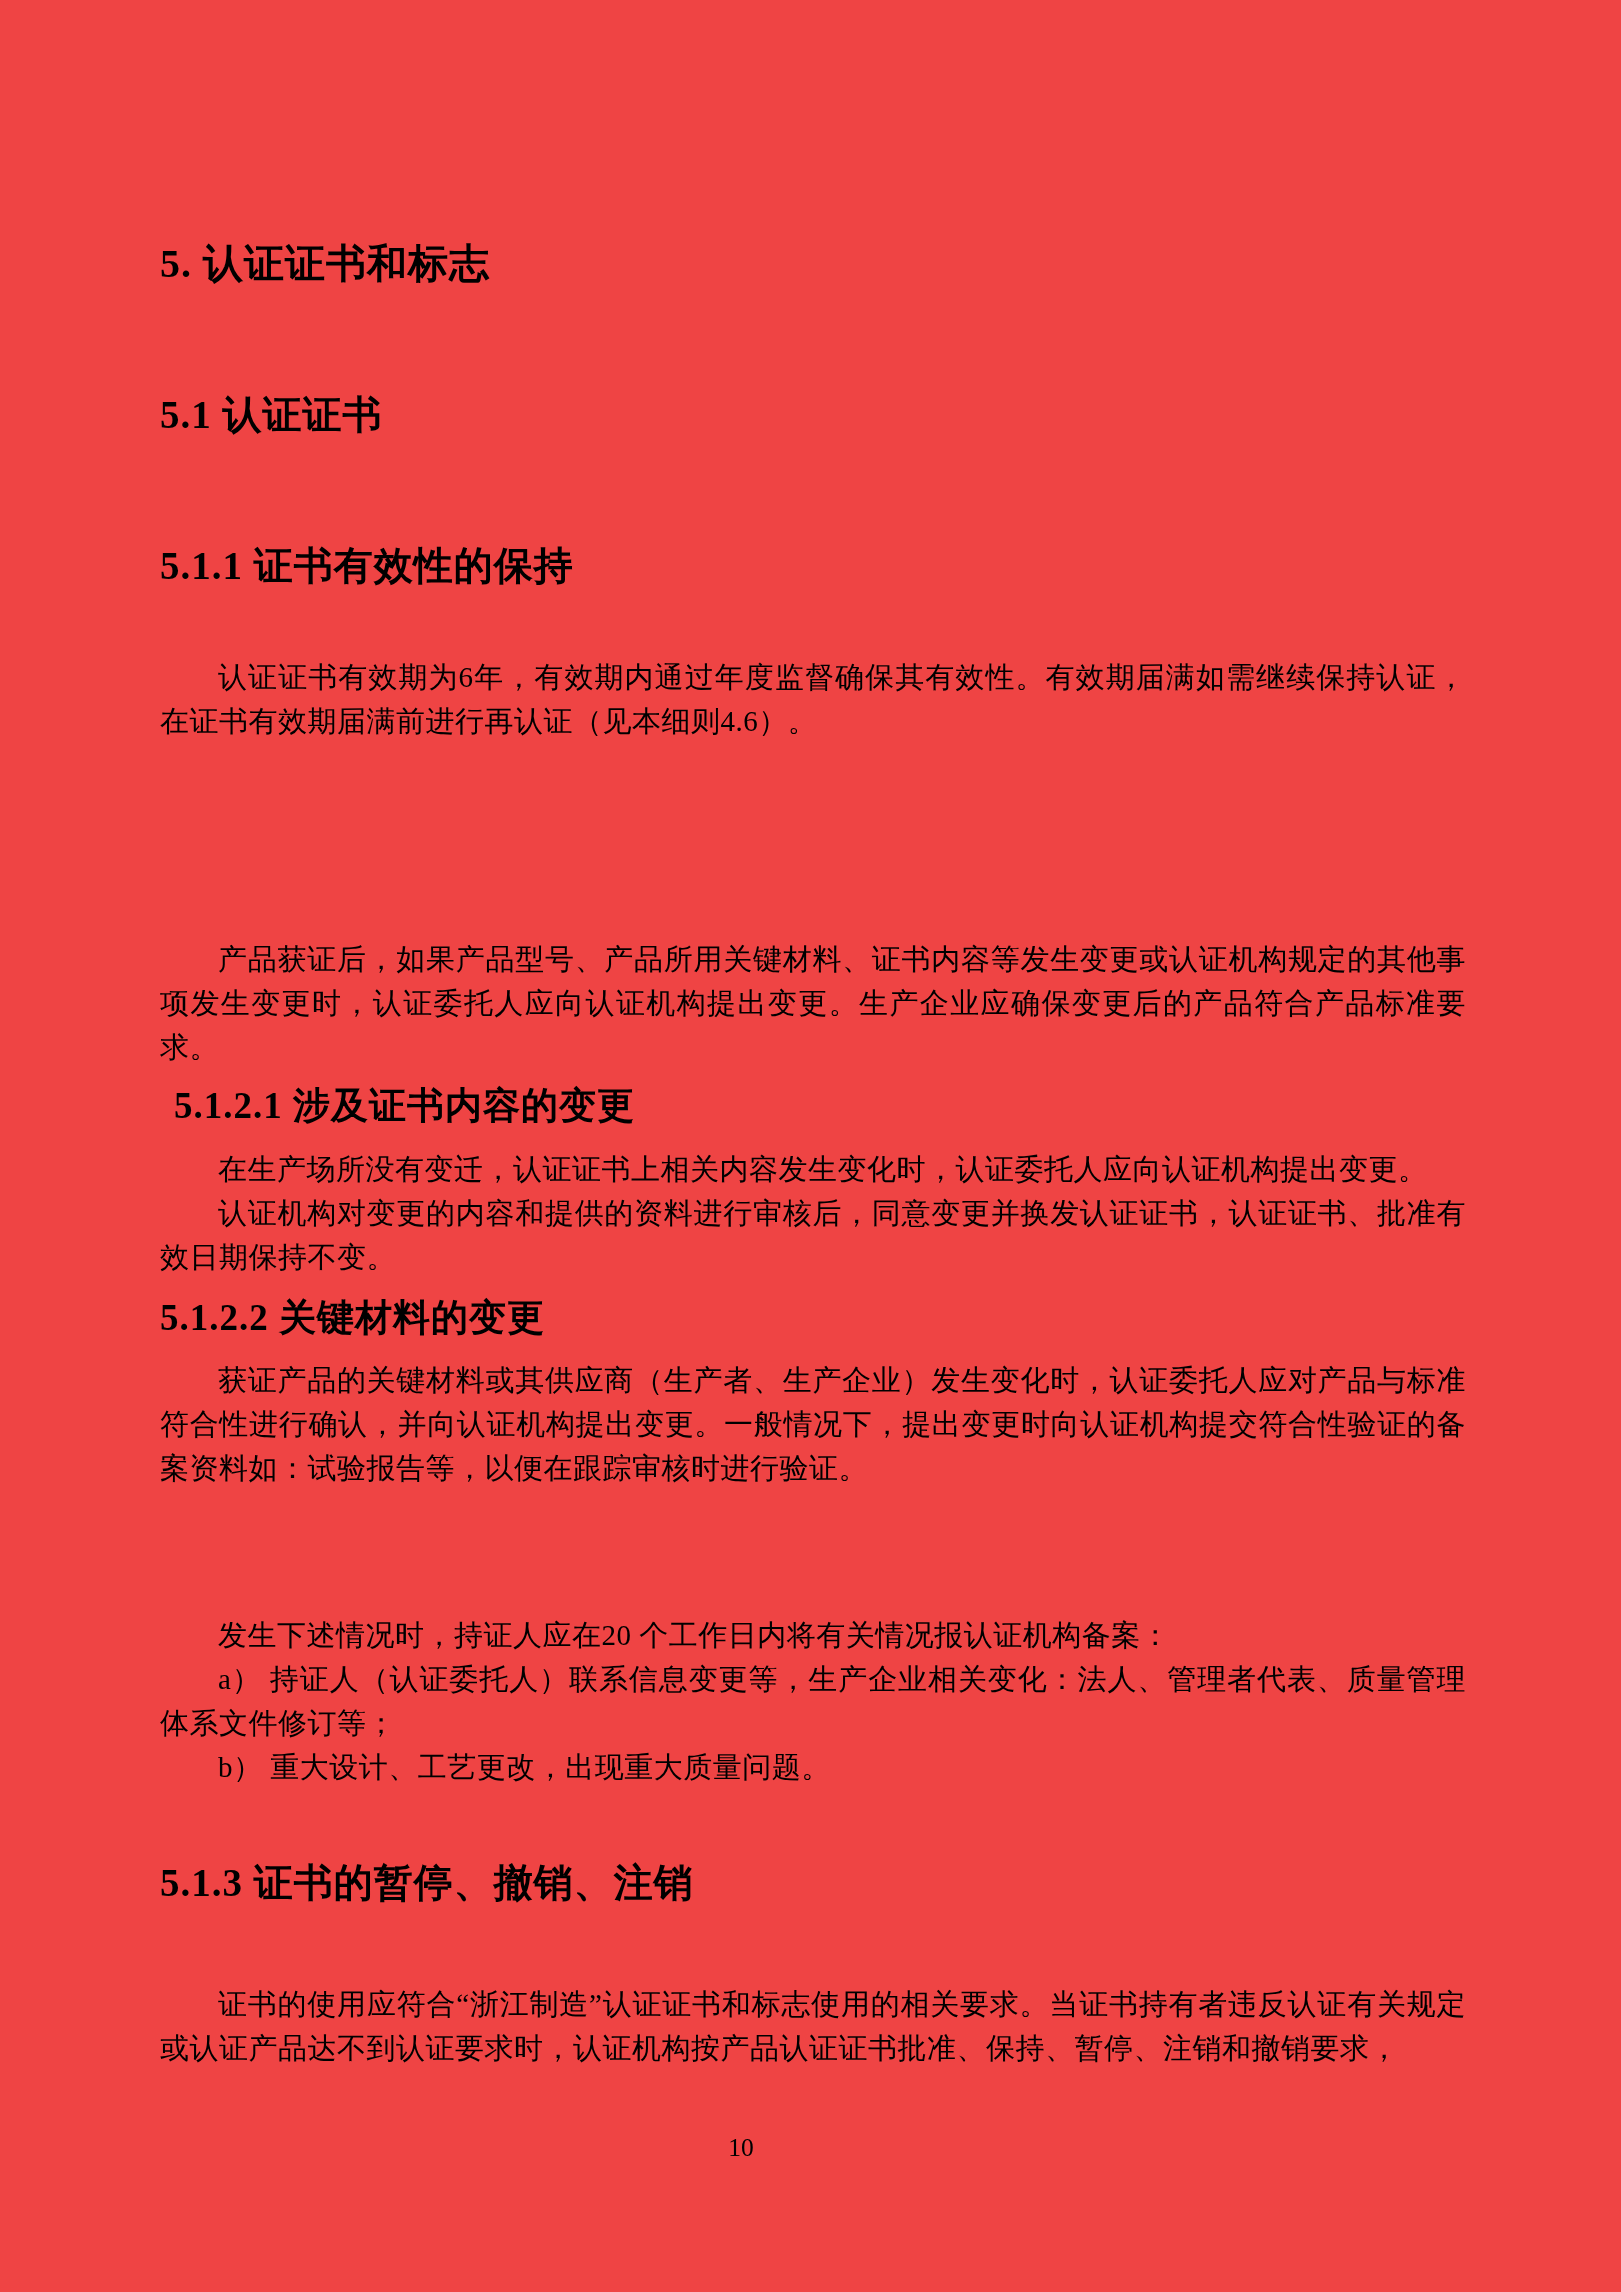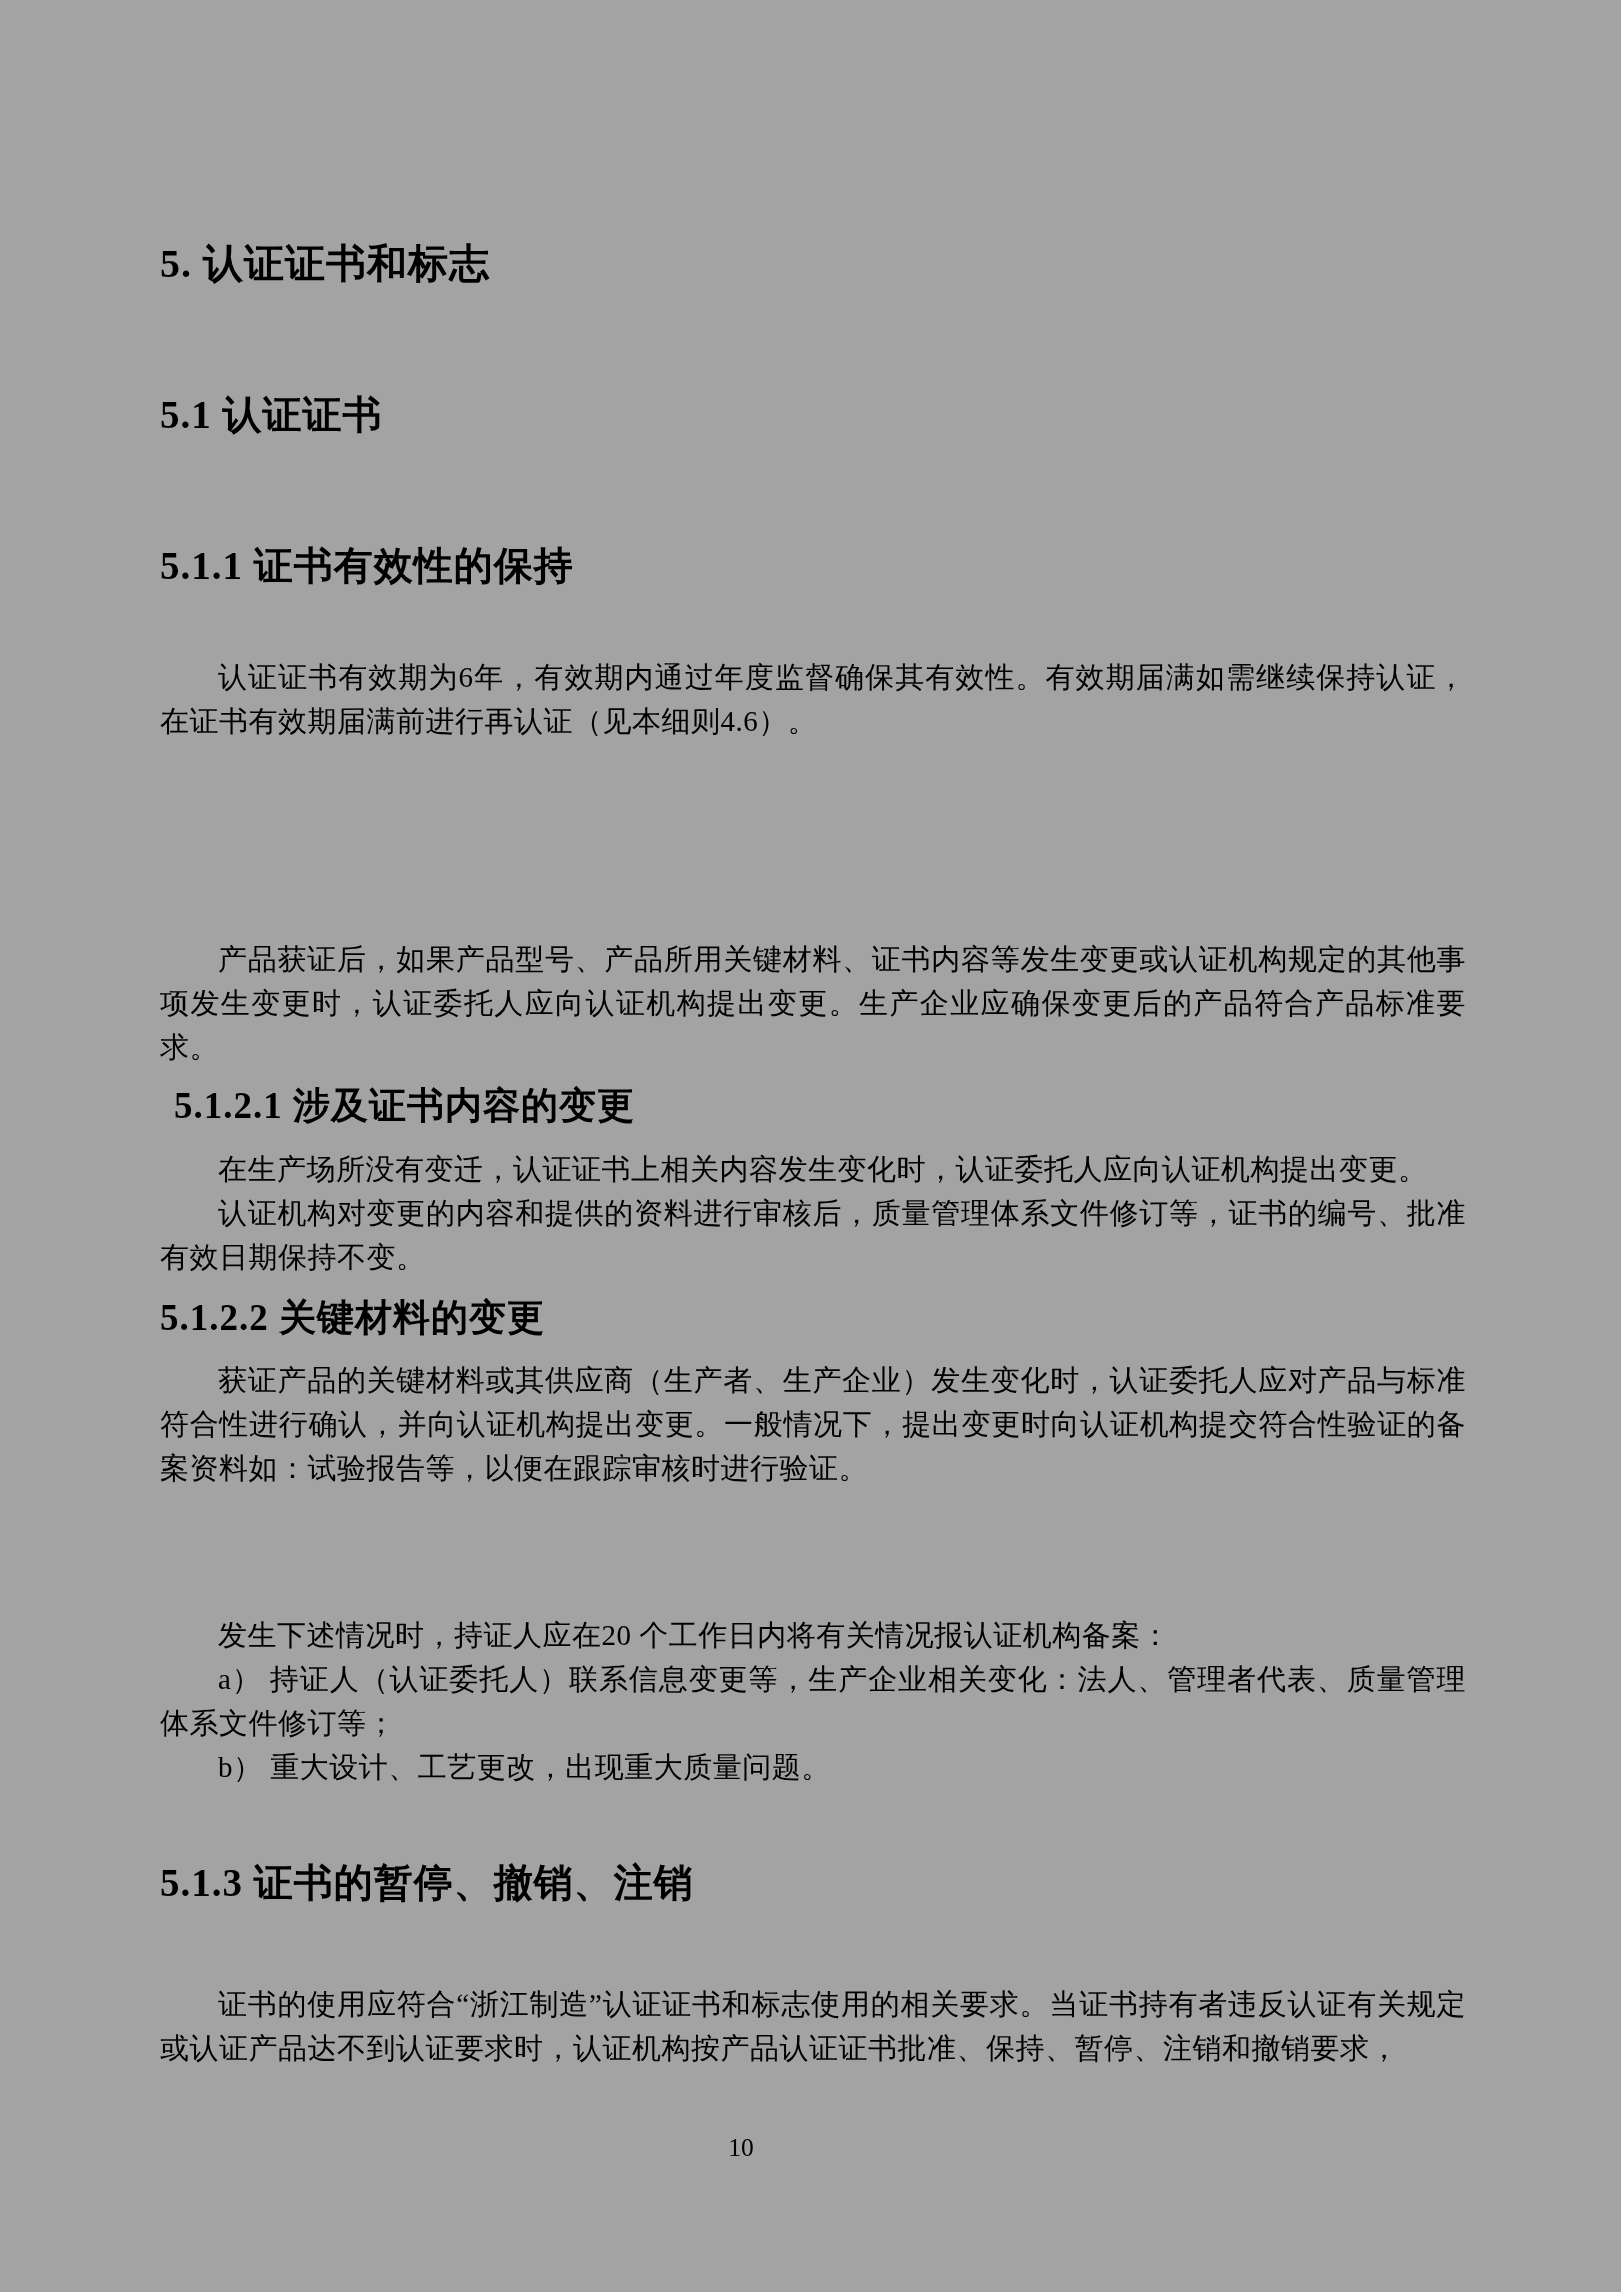--- a/index.html
+++ b/index.html
@@ -4,21 +4,21 @@
 <style>
   html, body {
     margin: 0;
     padding: 0;
     background: #ffffff;
   }
   .page {
     position: relative;
     width: 1621px;
     height: 2293px;
-    background: #a3a3a3;
+    background: #ef4444;
     color: #000000;
     font-family: "Liberation Serif", "DejaVu Serif", serif;
     overflow: hidden;
   }
   .block {
     position: absolute;
     left: 160px;
     width: 1306px;
   }
   .h1 {
@@ -79,21 +79,21 @@
 
 
   <div class="block body-text" style="top: 937px;">
     <p>产品获证后，如果产品型号、产品所用关键材料、证书内容等发生变更或认证机构规定的其他事项发生变更时，认证委托人应向认证机构提出变更。生产企业应确保变更后的产品符合产品标准要求。</p>
   </div>
 
   <div class="block h4" style="top: 1082px; margin-left: 14px;">5.1.2.1 涉及证书内容的变更</div>
 
   <div class="block body-text" style="top: 1147px;">
     <p>在生产场所没有变迁，认证证书上相关内容发生变化时，认证委托人应向认证机构提出变更。</p>
-    <p>认证机构对变更的内容和提供的资料进行审核后，质量管理体系文件修订等，证书的编号、批准有效日期保持不变。</p>
+    <p>认证机构对变更的内容和提供的资料进行审核后，同意变更并换发认证证书，认证证书、批准有效日期保持不变。</p>
   </div>
 
   <div class="block h4" style="top: 1294px;">5.1.2.2 关键材料的变更</div>
 
   <div class="block body-text" style="top: 1358px;">
     <p>获证产品的关键材料或其供应商（生产者、生产企业）发生变化时，认证委托人应对产品与标准符合性进行确认，并向认证机构提出变更。一般情况下，提出变更时向认证机构提交符合性验证的备案资料如：试验报告等，以便在跟踪审核时进行验证。</p>
   </div>
 
 
   <div class="block body-text" style="top: 1613px;">

